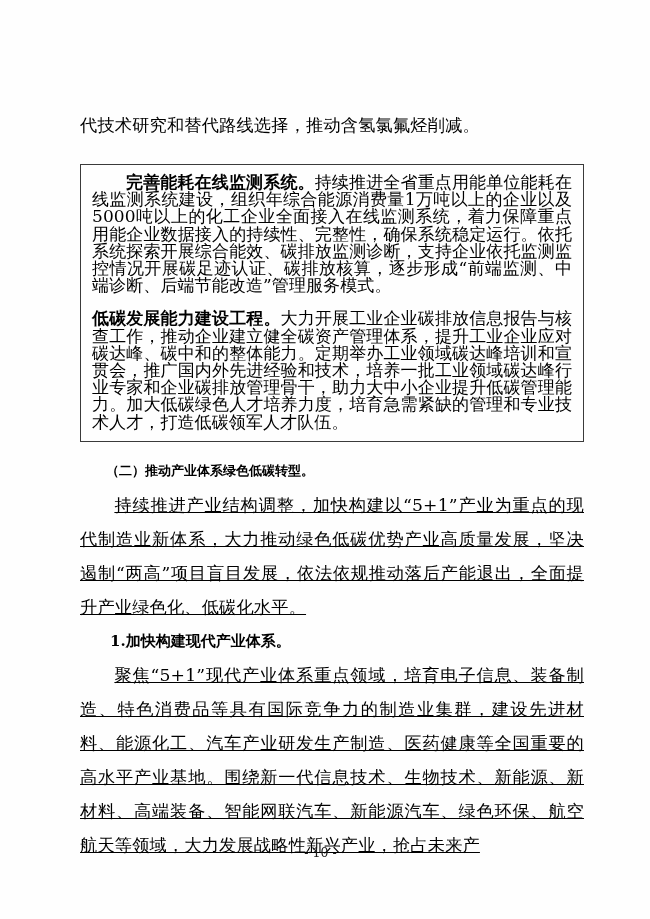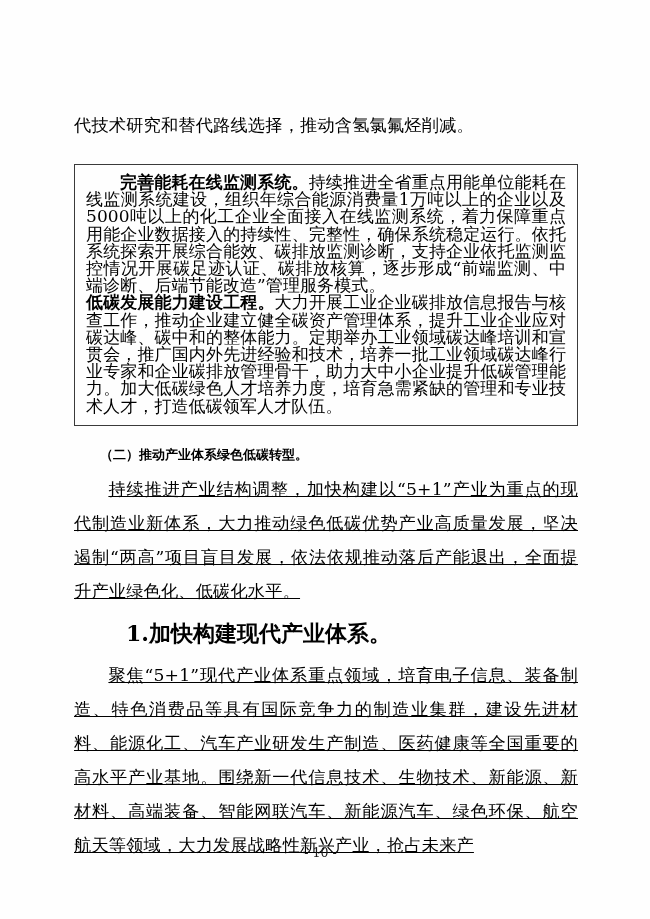--- a/index.html
+++ b/index.html
@@ -17,21 +17,21 @@
   }
   .page {
     position: absolute;
     left: 0; top: 0;
     width: 650px;
     height: 919px;
     background: #fefefe;
   }
   .content {
     position: absolute;
-    left: 74px;
+    left: 80px;
     top: 108px;
     width: 504px;
   }
   .para {
     font-size: 17.2px;
     line-height: 34px;
     letter-spacing: 0.2px;
     text-align: justify;
     text-justify: inter-character;
     margin: 0;
@@ -71,41 +71,41 @@
   }
   .box-para {
     font-size: 17px;
     line-height: 17.2px;
     text-align: justify;
     text-justify: inter-character;
     margin: 0;
     letter-spacing: 0.1px;
   }
   .box-para + .box-para {
-    margin-top: 0px;
+    margin-top: 16px;
   }
   .bold {
     font-weight: bold;
   }
   .indent2s { text-indent: 2em; }
 
   .h-sub {
     font-size: 13px;
     line-height: 34px;
     font-weight: bold;
     text-indent: 2em;
     margin: 0;
     margin-top: 12px;
   }
   .h-num {
-    font-size: 22px;
+    font-size: 15px;
     line-height: 34px;
     font-weight: bold;
     text-indent: 2em;
-    margin: 8px;
+    margin: 0;
   }
   .footer {
     position: absolute;
     left: 0;
     top: 845px;
     width: 641px;
     text-align: center;
     font-size: 12.5px;
     font-family: "DejaVu Serif", "Liberation Serif", serif;
     color: #1a1a1a;

